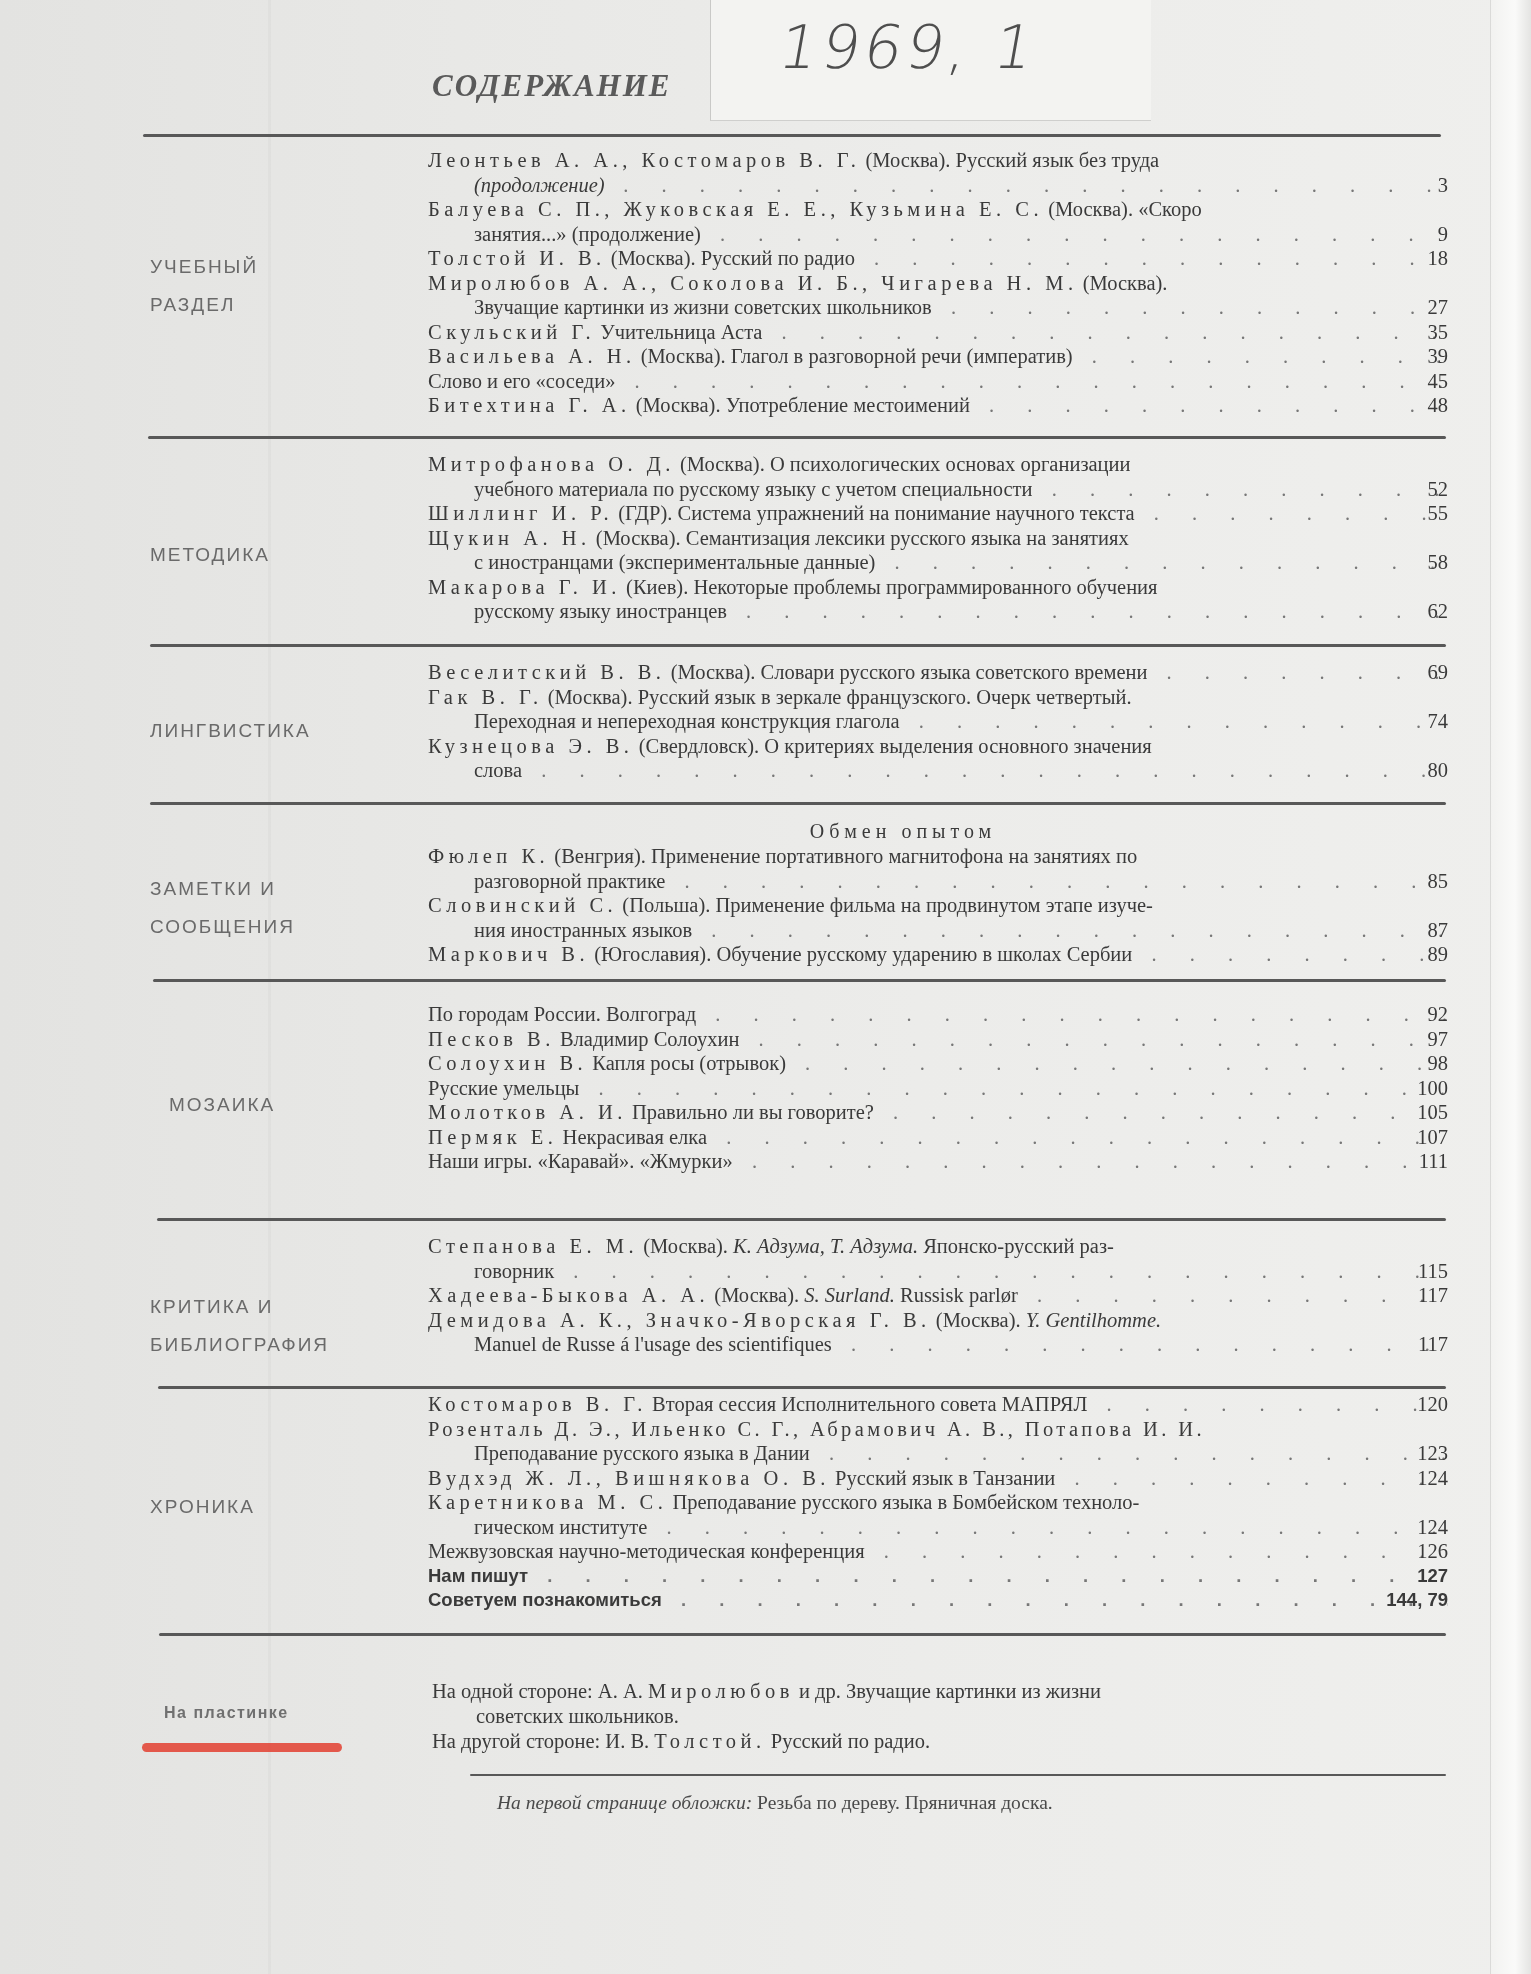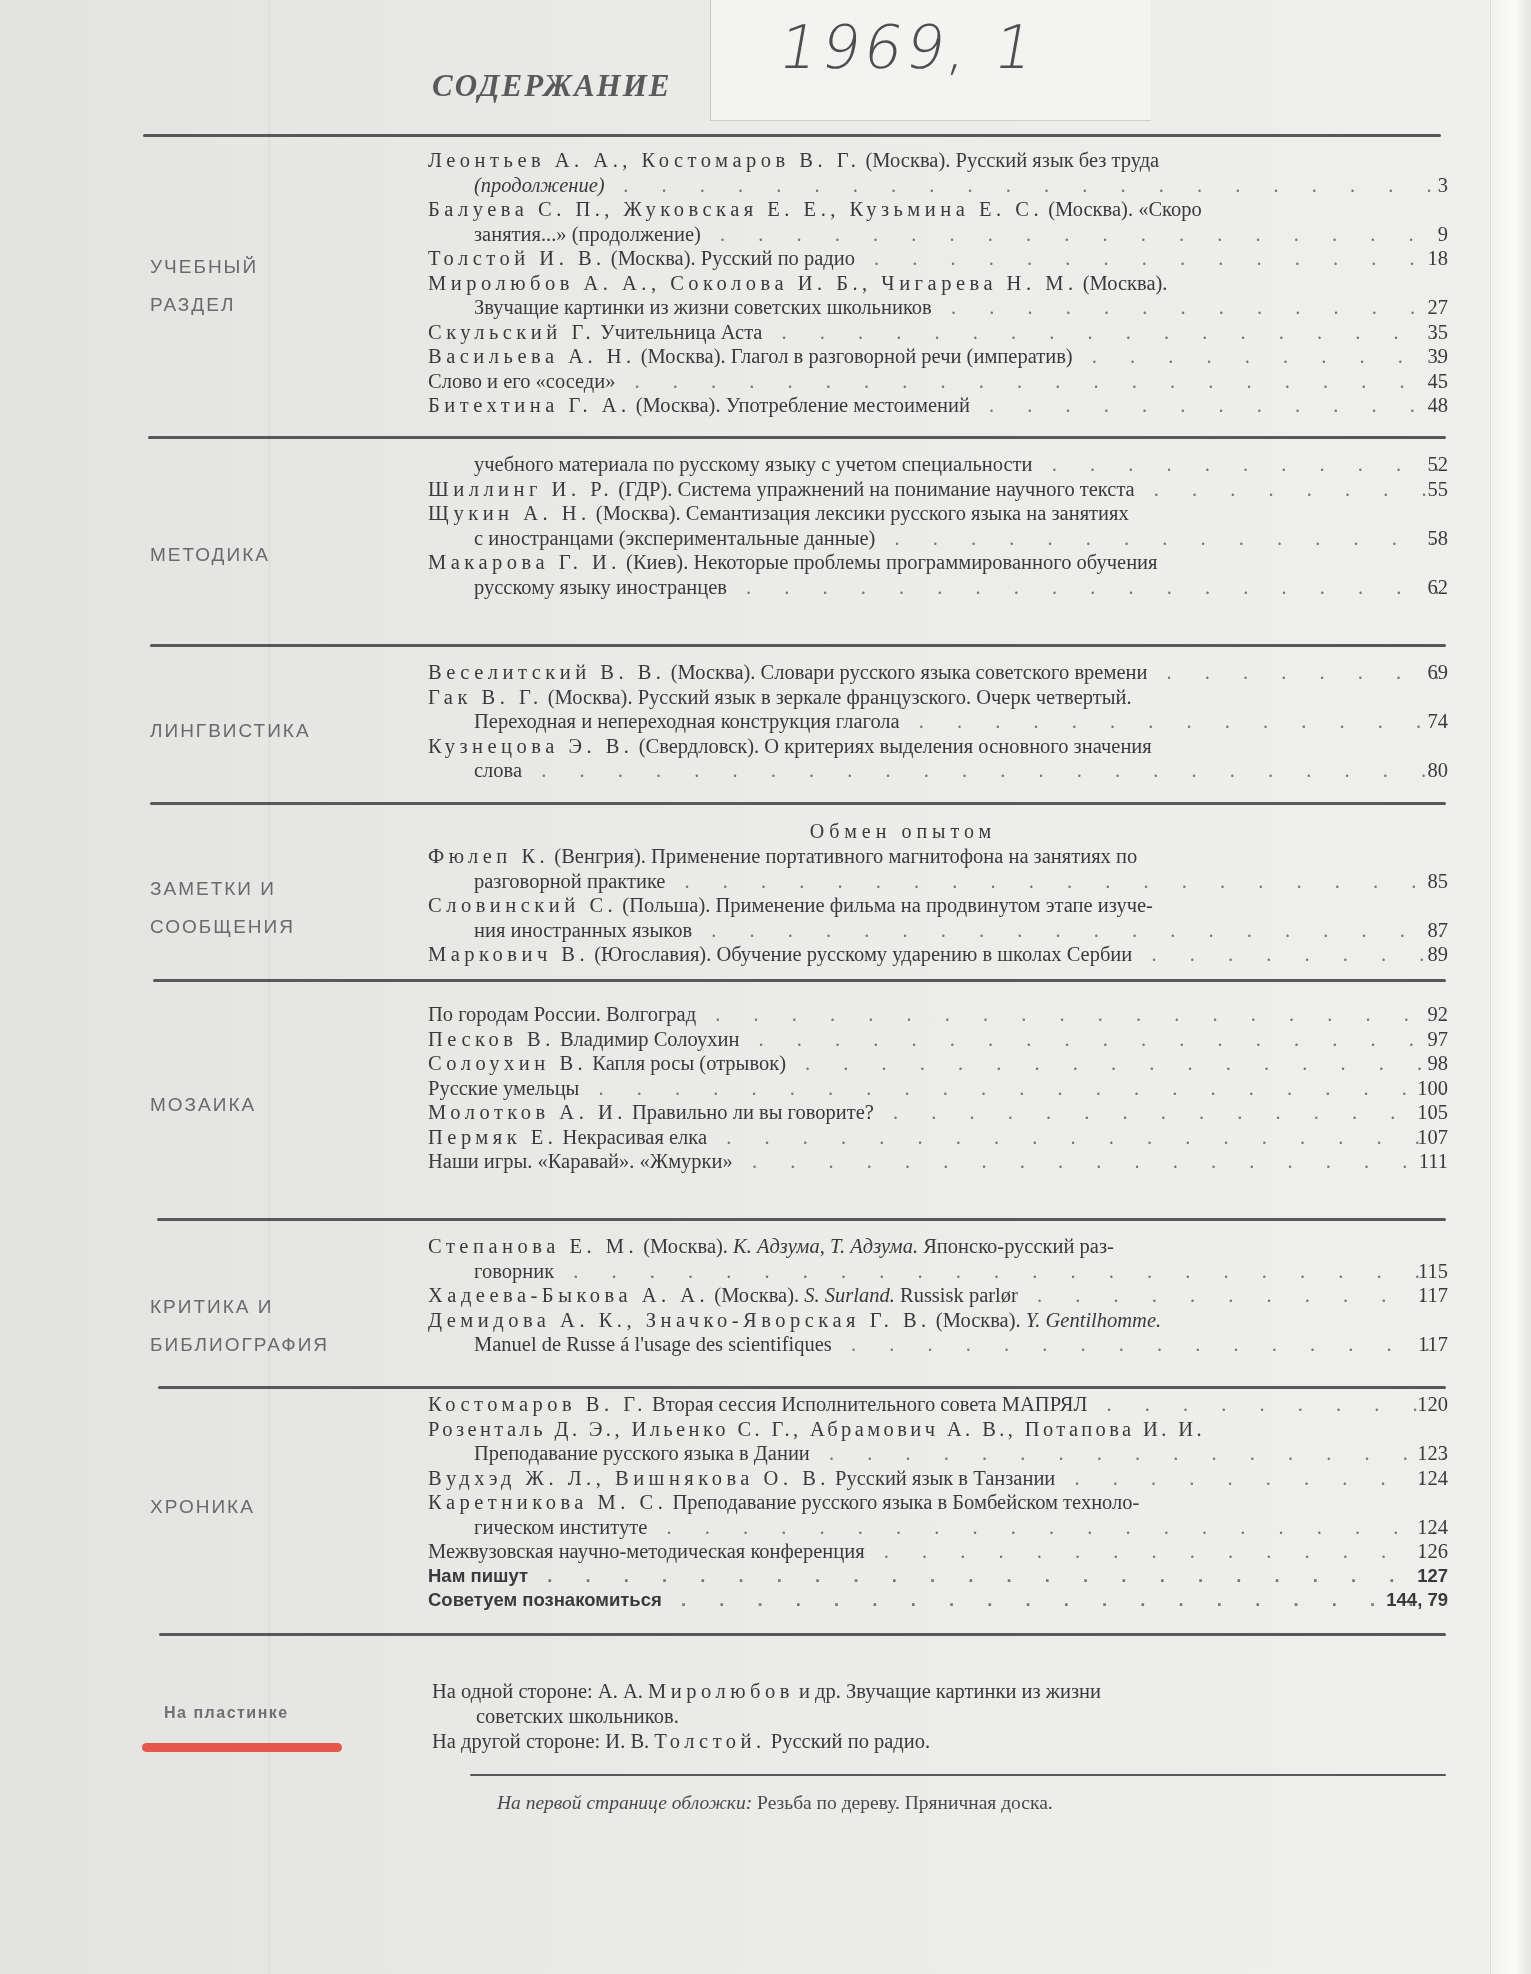--- a/index.html
+++ b/index.html
@@ -147,20 +147,21 @@
       <span class="line1" style="overflow: hidden; white-space: nowrap;"><span class="author">Битехтина Г. А.</span><span> (Москва). Употребление местоимений</span><span class="leader" style="color: rgb(119, 119, 119); letter-spacing: 14px; white-space: nowrap;"> . . . . . . . . . . . . . . . . . . . . . . . . . . . . . .</span></span>
       <span class="page-num">48</span>
     </div>
   </div>
 
   <div class="section-title" style="top:536px;">
     <div>МЕТОДИКА</div>
   </div>
   <div class="section-entries" style="top:452px;">
     <div class="entry">
+      <span class="line1"><span class="author">Митрофанова О. Д.</span><span> (Москва). О психологических основах организации</span></span>
       <span class="line2" style="overflow: hidden; white-space: nowrap;">учебного материала по русскому языку с учетом специальности<span class="leader" style="color: rgb(119, 119, 119); letter-spacing: 14px; white-space: nowrap;"> . . . . . . . . . . . . . . . . . . . . . . . . . . . . . .</span></span>
       <span class="page-num">52</span>
     </div>
     <div class="entry">
       <span class="line1" style="overflow: hidden; white-space: nowrap;"><span class="author">Шиллинг И. Р.</span><span> (ГДР). Система упражнений на понимание научного текста</span><span class="leader" style="color: rgb(119, 119, 119); letter-spacing: 14px; white-space: nowrap;"> . . . . . . . . . . . . . . . . . . . . . . . . . . . . . .</span></span>
       <span class="page-num">55</span>
     </div>
     <div class="entry">
       <span class="line1"><span class="author">Щукин А. Н.</span><span> (Москва). Семантизация лексики русского языка на занятиях</span></span>
       <span class="line2" style="overflow: hidden; white-space: nowrap;">с иностранцами (экспериментальные данные)<span class="leader" style="color: rgb(119, 119, 119); letter-spacing: 14px; white-space: nowrap;"> . . . . . . . . . . . . . . . . . . . . . . . . . . . . . .</span></span>
@@ -208,21 +209,21 @@
       <span class="line1"><span class="author">Словинский С.</span><span> (Польша). Применение фильма на продвинутом этапе изуче-</span></span>
       <span class="line2" style="overflow: hidden; white-space: nowrap;">ния иностранных языков<span class="leader" style="color: rgb(119, 119, 119); letter-spacing: 14px; white-space: nowrap;"> . . . . . . . . . . . . . . . . . . . . . . . . . . . . . .</span></span>
       <span class="page-num">87</span>
     </div>
     <div class="entry">
       <span class="line1" style="overflow: hidden; white-space: nowrap;"><span class="author">Маркович В.</span><span> (Югославия). Обучение русскому ударению в школах Сербии</span><span class="leader" style="color: rgb(119, 119, 119); letter-spacing: 14px; white-space: nowrap;"> . . . . . . . . . . . . . . . . . . . . . . . . . . . . . .</span></span>
       <span class="page-num">89</span>
     </div>
   </div>
 
-  <div class="section-title" style="top:1086px;">
+  <div class="section-title" style="top:1086px;margin-left:19px;">
     <div>МОЗАИКА</div>
   </div>
   <div class="section-entries" style="top:1002px;">
     <div class="entry">
       <span class="line1" style="overflow: hidden; white-space: nowrap;"><span class="author"></span><span>По городам России. Волгоград</span><span class="leader" style="color: rgb(119, 119, 119); letter-spacing: 14px; white-space: nowrap;"> . . . . . . . . . . . . . . . . . . . . . . . . . . . . . .</span></span>
       <span class="page-num">92</span>
     </div>
     <div class="entry">
       <span class="line1" style="overflow: hidden; white-space: nowrap;"><span class="author">Песков В.</span><span> Владимир Солоухин</span><span class="leader" style="color: rgb(119, 119, 119); letter-spacing: 14px; white-space: nowrap;"> . . . . . . . . . . . . . . . . . . . . . . . . . . . . . .</span></span>
       <span class="page-num">97</span>

